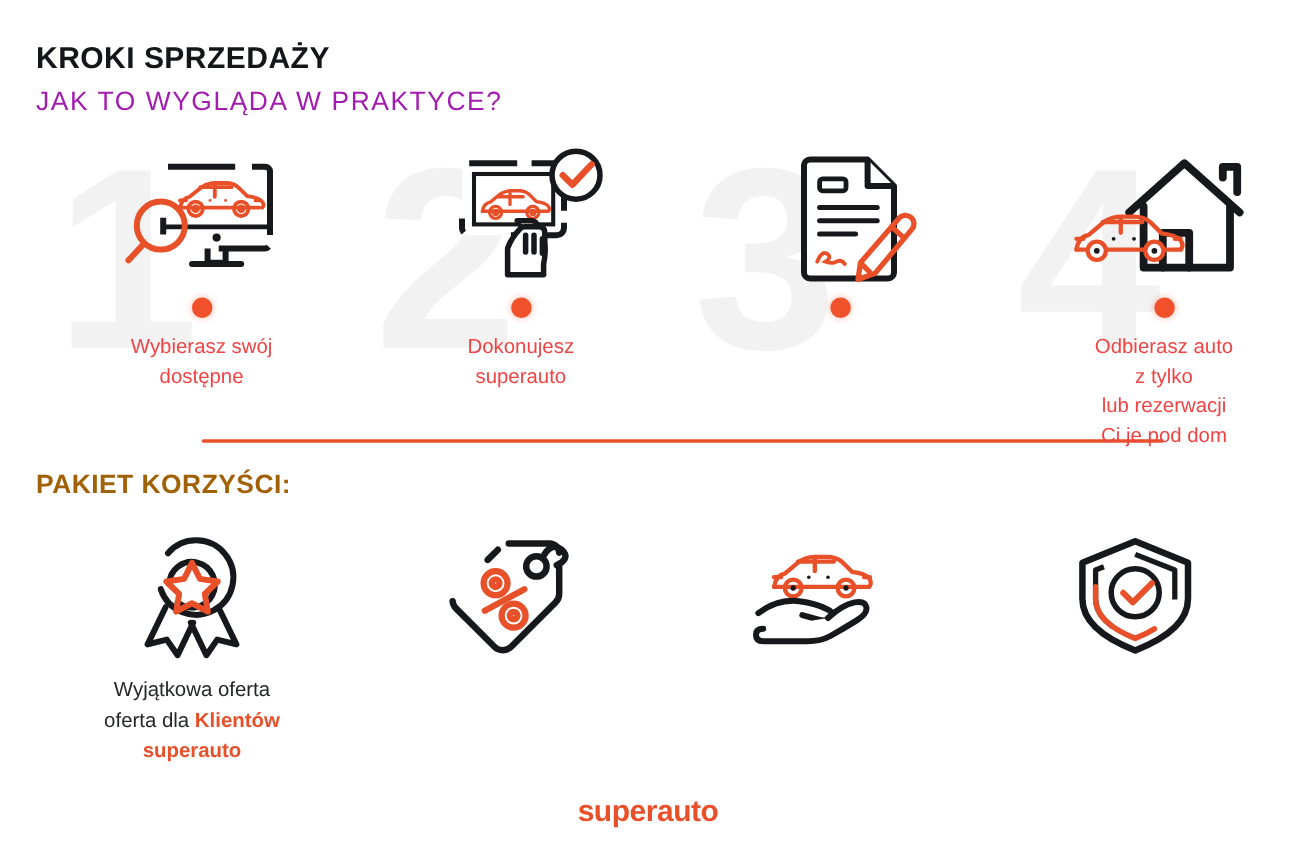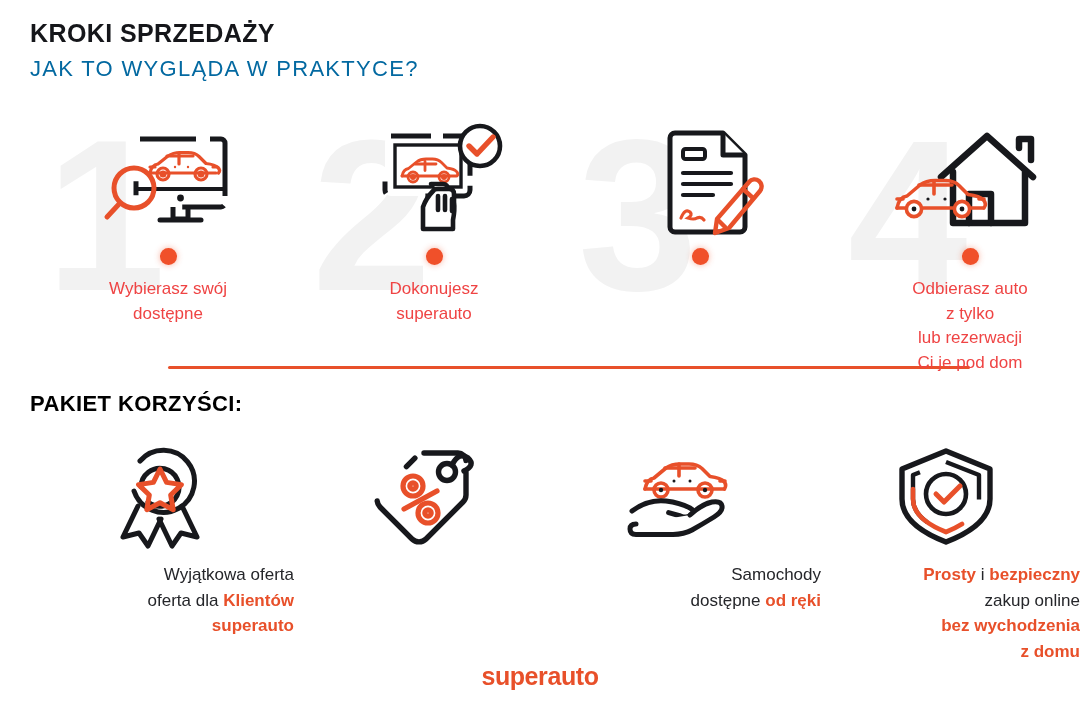--- a/index.html
+++ b/index.html
@@ -20,47 +20,47 @@
 
   .page {
     position: absolute;
     inset: 0;
   }
 
   
   .title-block {
     position: absolute;
     left: 30px;
-    top: 20px;
+    top: 36px;
   }
   .title-main {
     font-size: 25px;
     font-weight: bold;
     letter-spacing: 0.4px;
     color: #15161a;
     margin: 0;
     line-height: 1.1;
   }
   .title-sub {
     font-size: 22px;
     font-weight: normal;
     letter-spacing: 1.3px;
-    color: #0369a1;
+    color: #a21caf;
     margin: 9px 0 0 0;
     line-height: 1.1;
   }
 
   .section-title {
     position: absolute;
     left: 30px;
     top: 392px;
     font-size: 22px;
     font-weight: bold;
     letter-spacing: 0.4px;
-    color: #000000;
+    color: #a16207;
     margin: 0;
     line-height: 1.1;
   }
 
   
   .steps {
     position: absolute;
     left: 0;
     top: 112px;
     width: 1080px;
@@ -158,21 +158,21 @@
   .benefit-4 { left: 812px; }
 
   .benefit-icon {
     height: 105px;
     display: flex;
     align-items: center;
     justify-content: center;
   }
   .benefit-caption {
     margin-top: 14px;
-    text-align: right;
+    text-align: center;
     font-size: 17px;
     line-height: 1.5;
     color: #25262a;
   }
   .hl {
     color: #e8502a;
     font-weight: bold;
   }
 
   
@@ -405,40 +405,30 @@
             <circle cx="54" cy="38" r="1.5" fill="#17181c" stroke="none"></circle>
             <circle cx="70" cy="38" r="1.5" fill="#17181c" stroke="none"></circle>
           </g>
 
           <g fill="#fff" stroke="#17181c" stroke-width="5" stroke-linejoin="round" stroke-linecap="round">
             <path d="M12 68 q16 -12 34 -10 q14 1.6 24 7 q6 3.2 1.6 7 q-4 3.4 -11 1 l-12 -3.4"></path>
             <path d="M70 72 q12 -11 22 -13 q9 -1.6 10 4 q1 5.4 -8 11 q-12 7.4 -22 13 q-8 4.4 -19 4.4 H16 q-6 0 -6 -5.4 q0 -5 6 -5"></path>
           </g>
         </svg>
       </div>
-      <div class="benefit-caption">
-        <span>Samochody</span><br>
-        <span>dostępne </span><span class="hl">od ręki</span>
-      </div>
     </div>
 
     <div class="benefit benefit-4">
       <div class="benefit-icon">
         <svg width="112" height="105" viewBox="0 0 112 105">
           <path d="M56 8 L100 26 V56 q0 26 -44 43 Q12 82 12 56 V26 Z" fill="#fff" stroke="#17181c" stroke-width="5.4" stroke-linejoin="round"></path>
           <path d="M56 19 L89 32 V56 q0 20 -33 33 Q23 76 23 56 V32 Z" fill="none" stroke="#17181c" stroke-width="4.4" stroke-linejoin="round" stroke-dasharray="60 70 60"></path>
           <path d="M23 46 V56 q0 20 33 33 q9 -3.6 16 -8" fill="none" stroke="#e8502a" stroke-width="4.6" stroke-linecap="round"></path>
           <circle cx="56" cy="51" r="20" fill="#fff" stroke="#17181c" stroke-width="4.6"></circle>
           <path d="M46 51 l8 8 l16 -16" fill="none" stroke="#e8502a" stroke-width="5" stroke-linecap="round" stroke-linejoin="round"></path>
         </svg>
       </div>
-      <div class="benefit-caption">
-        <span class="hl">Prosty</span><span> i </span><span class="hl">bezpieczny</span><br>
-        <span>zakup online</span><br>
-        <span class="hl">bez wychodzenia</span><br>
-        <span class="hl">z domu</span>
-      </div>
     </div>
   </div>
 
   <div class="footer-logo">superauto</div>
 
 </div>
 
 </body></html>

